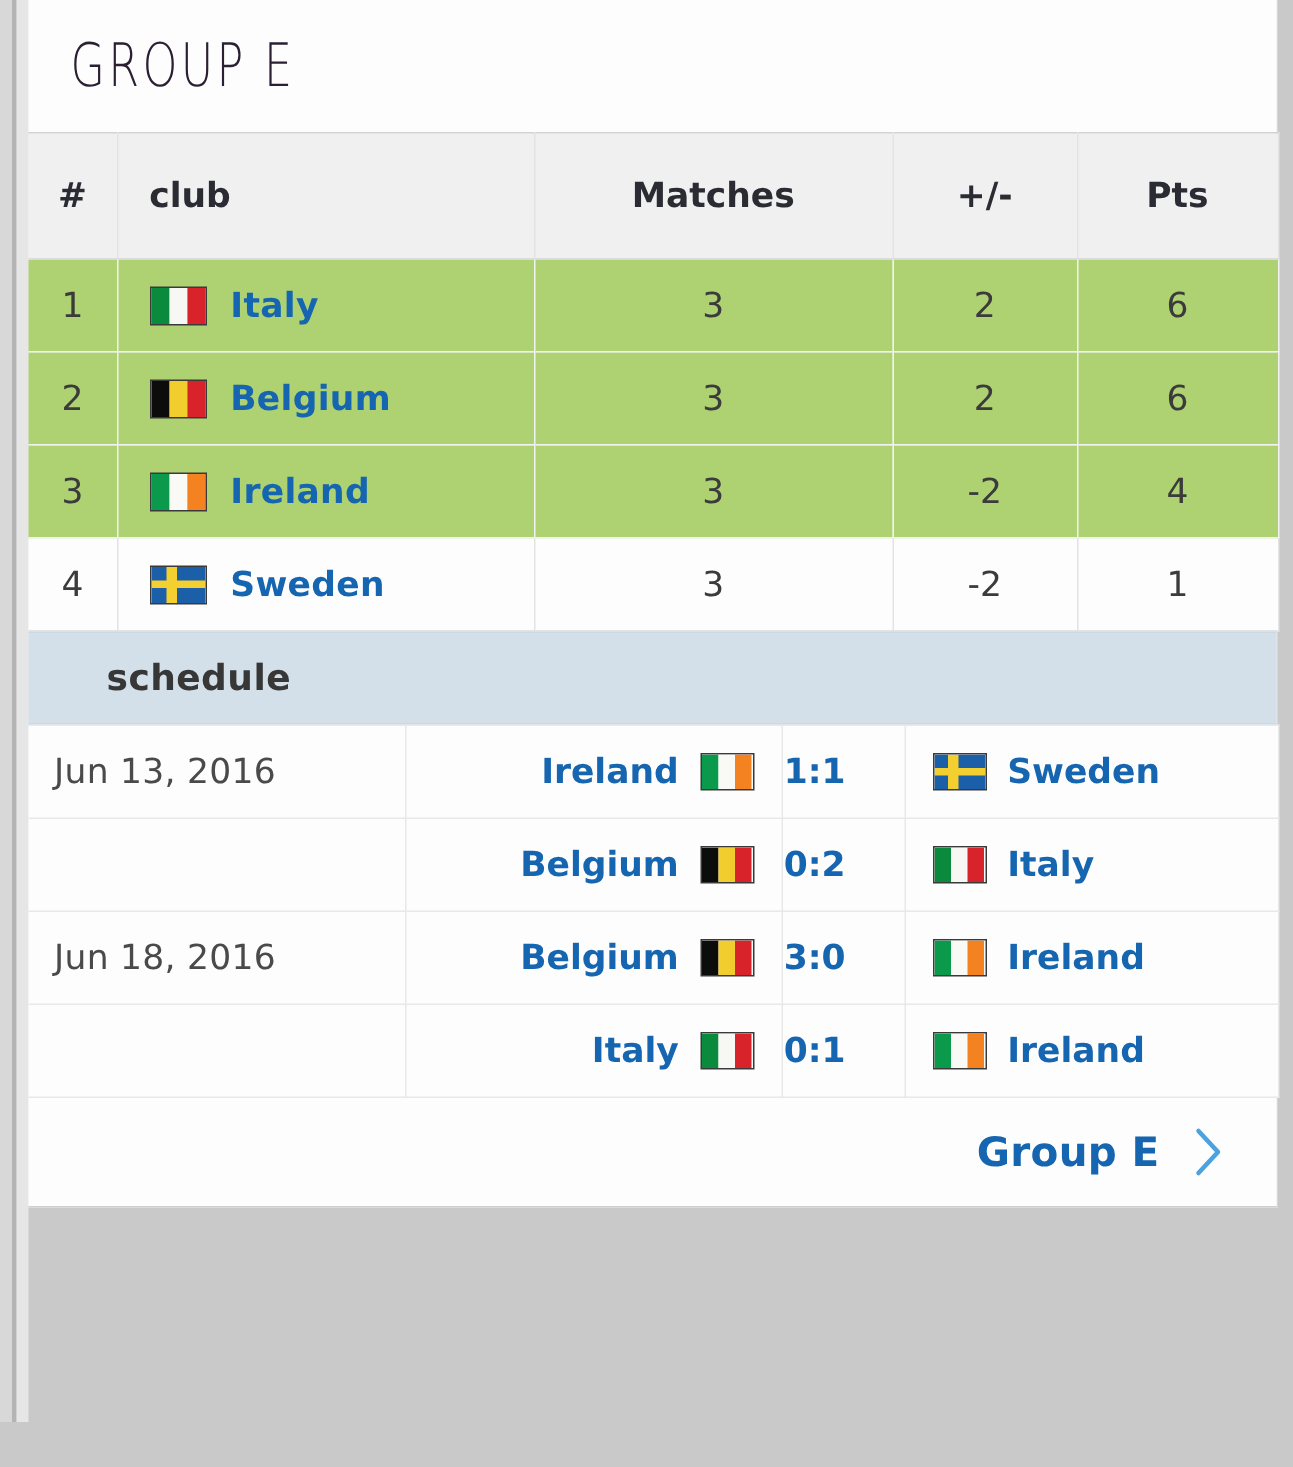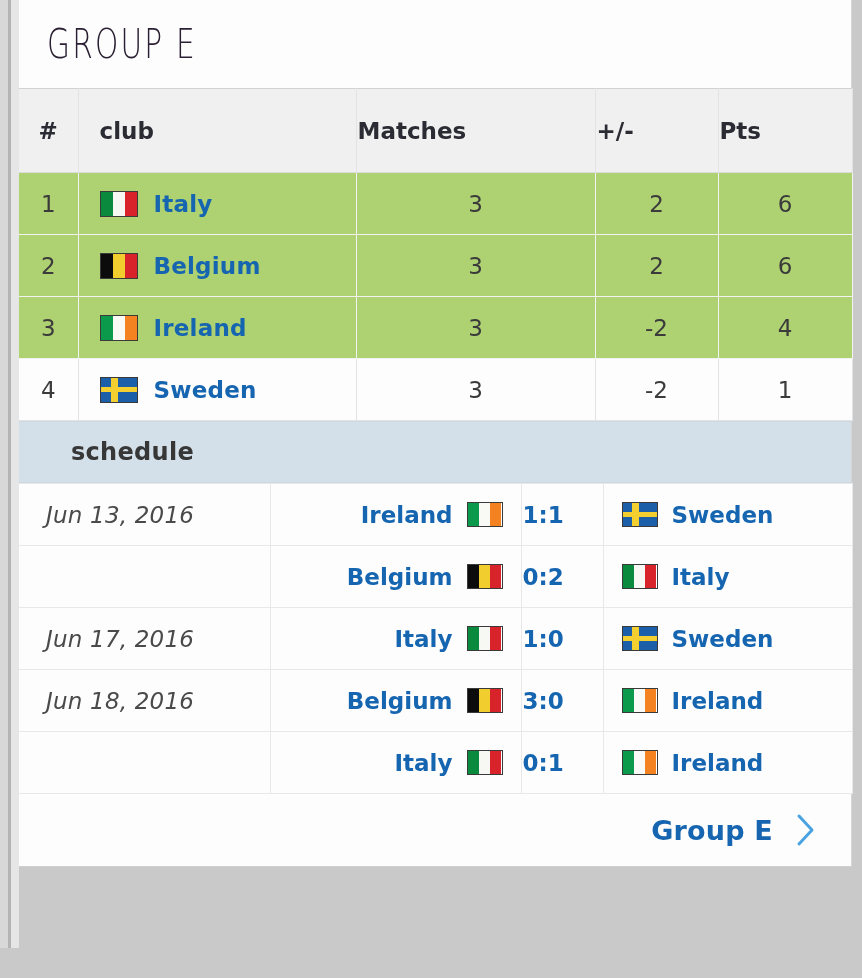--- a/index.html
+++ b/index.html
@@ -93,21 +93,21 @@
     border-bottom: 1px solid #dcdcdc;
   }
   .col-rank  { width: 59px;  }
   .col-club  { width: 278px; }
   .col-match { width: 239px; }
   .col-diff  { width: 123px; }
   .col-pts   { width: 134px; }
 
   th.th-rank { text-align: center; }
   th.th-club { text-align: left; padding-left: 21px; }
-  th.th-num  { text-align: left; }
+  th.th-num  { text-align: center; }
 
   table.standings tbody tr { height: 62px; }
   table.standings tbody tr.qualified td { background: #aed172; }
   table.standings tbody tr.normal td { background: #fdfdfd; }
   table.standings tbody tr.qualified td { border-color: #f2f2f2; }
 
   td.rank {
     text-align: center;
     color: #3b3b3b;
     font-size: 23px;
@@ -198,25 +198,24 @@
     box-sizing: border-box;
     background: #fdfdfd;
     font-size: 23px;
   }
   .col-date  { width: 251px; }
   .col-home  { width: 251px; }
   .col-score { width: 82px;  }
   .col-away  { width: 249px; }
 
   td.date {
-    padding-left: 27px;
+    padding-left: 17px;
     color: #4a4a4a;
     font-size: 23px;
     letter-spacing: 0.2px;
-    font-style: italic;
   }
   td.home { padding-right: 18px; }
   td.away { padding-left: 18px; }
   td.score {
     text-align: left;
     color: #1565b0;
     font-weight: 700;
     font-size: 23px;
   }
   .team-right {
@@ -428,44 +427,20 @@
             <span class="flag sm flag-it">
                 <i class="s1"></i>
                 <i class="s2"></i>
                 <i class="s3"></i>
               </span>
             <span class="team-name">Italy</span>
           </span>
         </td>
       </tr>
 
-      <tr>
-        <td class="date">Jun 17, 2016</td>
-        <td class="home">
-          <span class="team-right">
-            <span class="team-name">Italy</span>
-            <span class="flag sm flag-it">
-                <i class="s1"></i>
-                <i class="s2"></i>
-                <i class="s3"></i>
-              </span>
-          </span>
-        </td>
-        <td class="score">1:0</td>
-        <td class="away">
-          <span class="team-left">
-            <span class="flag sm flag-se">
-                <i class="bg"></i>
-                <i class="ch"></i>
-                <i class="cv"></i>
-              </span>
-            <span class="team-name">Sweden</span>
-          </span>
-        </td>
-      </tr>
 
       <tr>
         <td class="date">Jun 18, 2016</td>
         <td class="home">
           <span class="team-right">
             <span class="team-name">Belgium</span>
             <span class="flag sm flag-be">
                 <i class="s1"></i>
                 <i class="s2"></i>
                 <i class="s3"></i>

